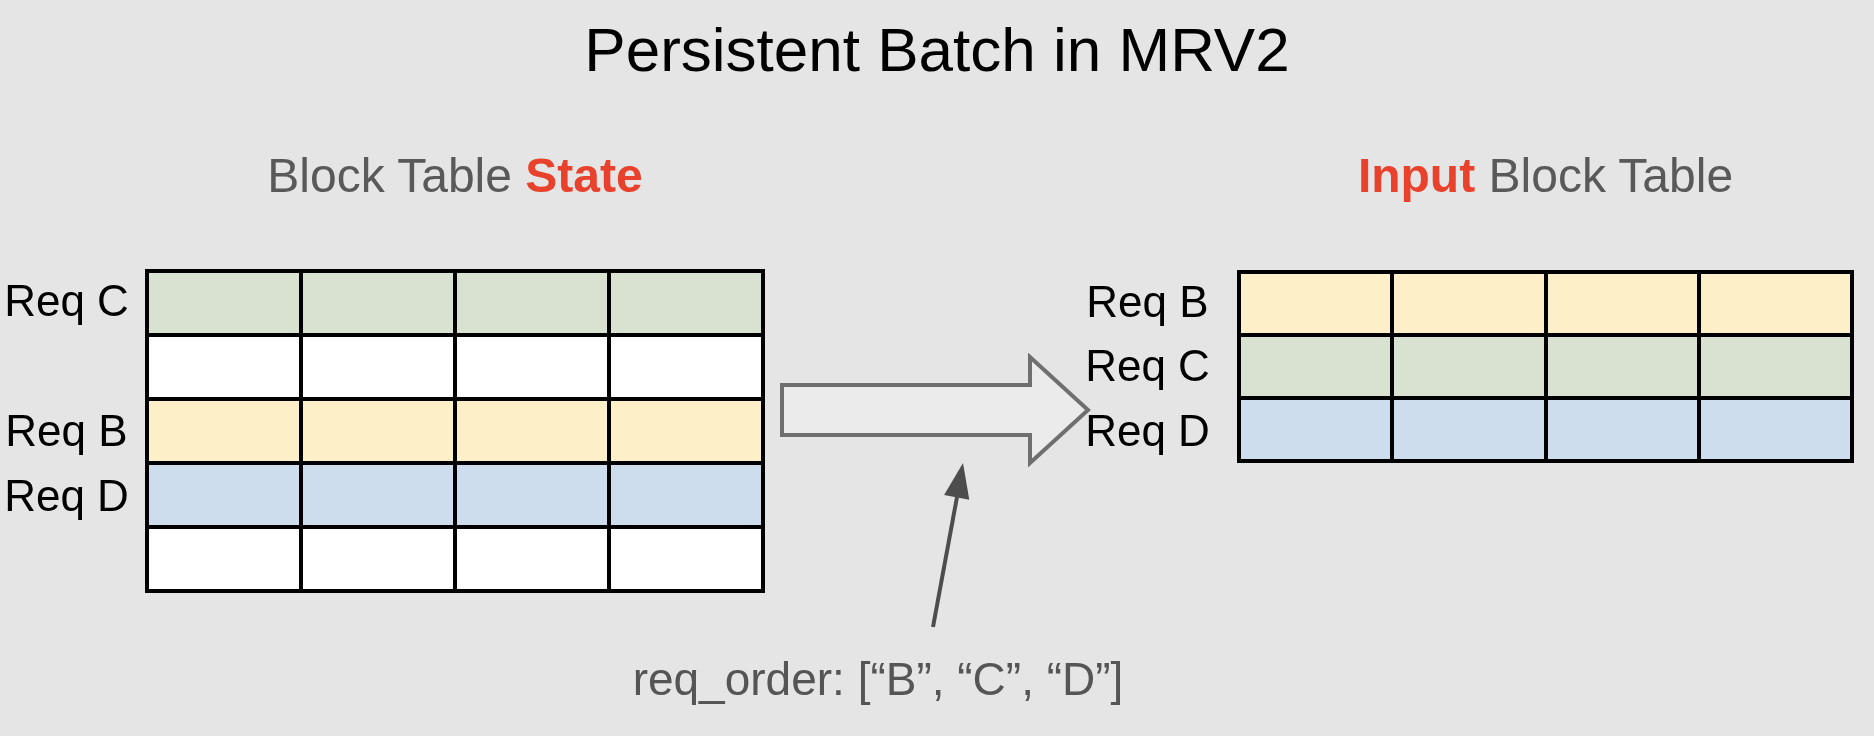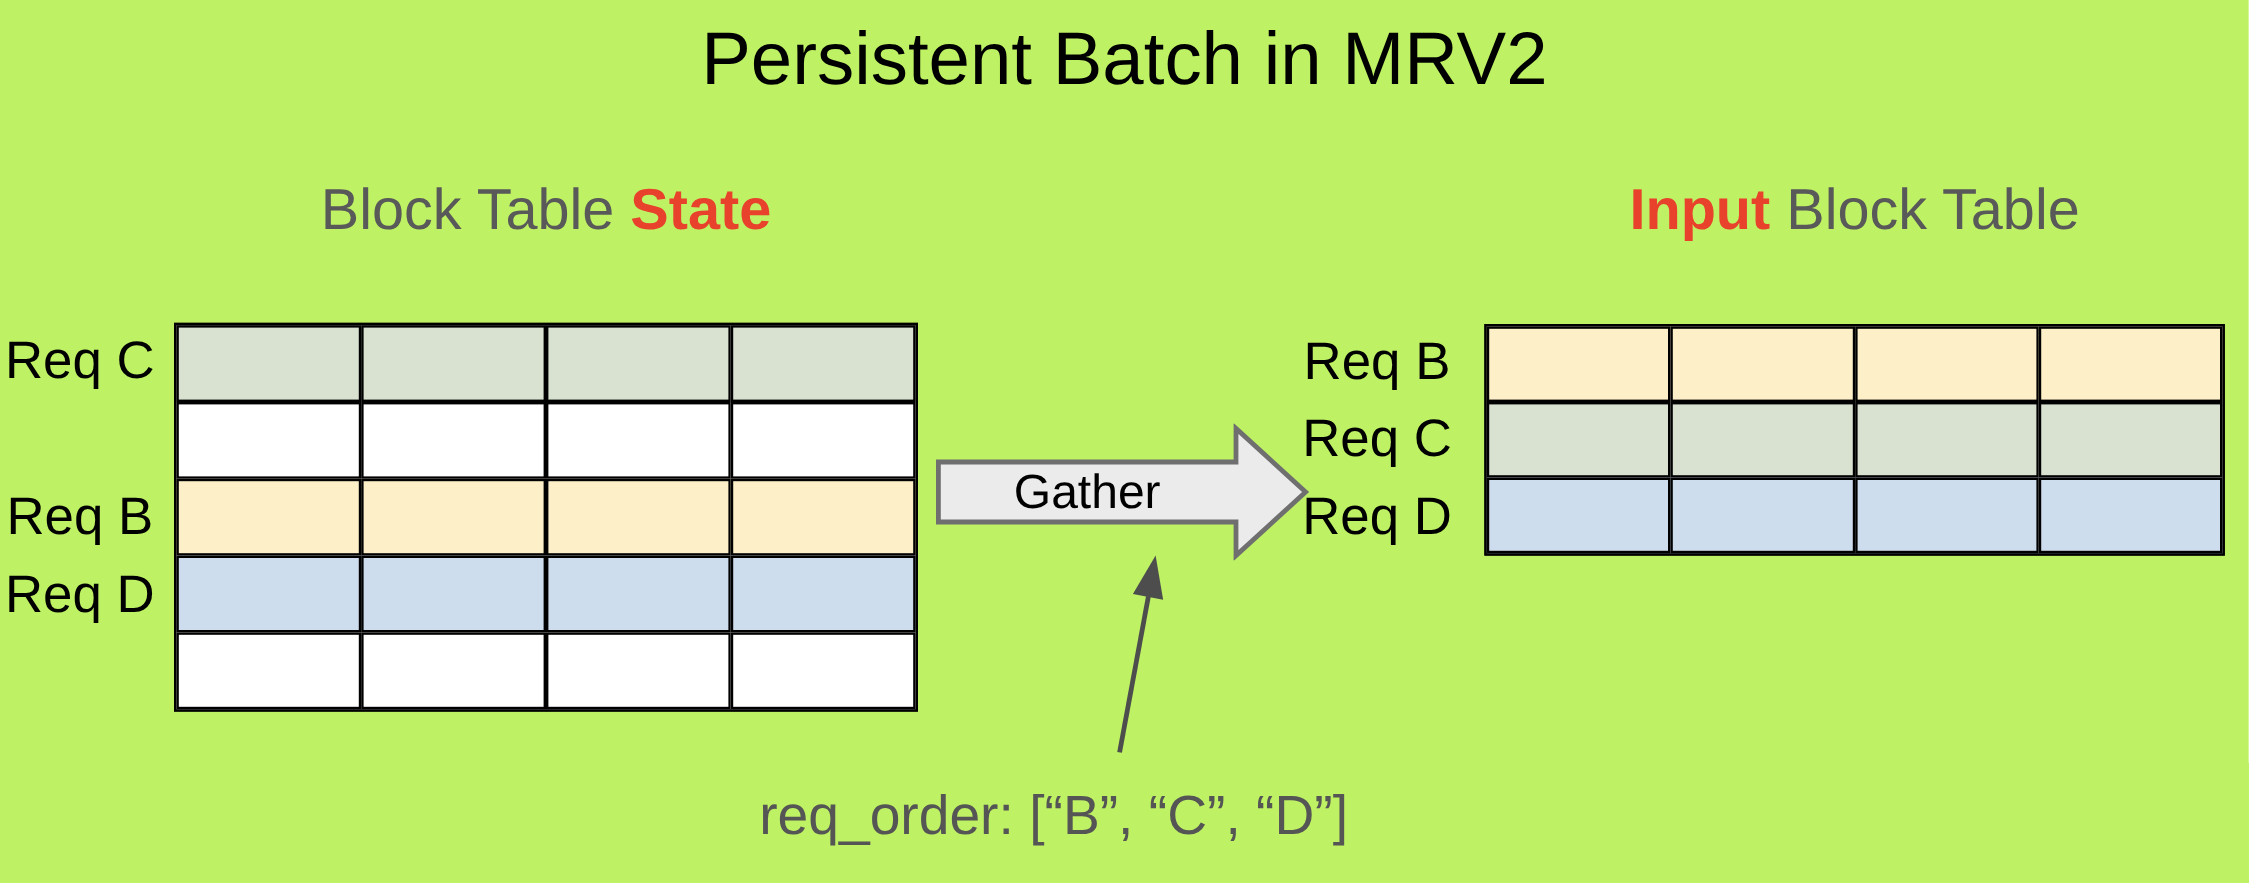--- a/index.html
+++ b/index.html
@@ -5,21 +5,21 @@
   html, body {
     margin: 0;
     padding: 0;
     background: #ffffff;
     font-family: "Liberation Sans", sans-serif;
   }
   .canvas {
     position: relative;
     width: 1874px;
     height: 736px;
-    background: #bef264;
+    background: #e5e5e5;
     overflow: hidden;
   }
   .title {
     position: absolute;
     top: 14px;
     left: 0;
     width: 100%;
     text-align: center;
     font-size: 62px;
     color: #000000;
@@ -165,21 +165,20 @@
         <div class="tcell" style="background: rgb(205, 221, 238);"></div>
         <div class="tcell" style="background: rgb(205, 221, 238);"></div>
         <div class="tcell" style="background: rgb(205, 221, 238);"></div>
         <div class="tcell" style="background: rgb(205, 221, 238);"></div>
       </div>
     </div>
 
   <svg class="gather-svg" viewBox="0 0 312 114" xmlns="http://www.w3.org/2000/svg">
     <path d="M2,32 L250,32 L250,4 L308,57 L250,110 L250,82 L2,82 Z" fill="#ebebeb" stroke="#6f6f6f" stroke-width="4" stroke-linejoin="miter"></path>
   </svg>
-  <div class="gather-label">Gather</div>
 
   <svg class="pointer-svg" viewBox="0 0 70 185" xmlns="http://www.w3.org/2000/svg">
     <line x1="18" y1="177" x2="42" y2="47" stroke="#4d4d4d" stroke-width="4"></line>
     <polygon points="48,13 54.3,49.7 29.1,45.1" fill="#4d4d4d"></polygon>
   </svg>
 
   <div class="annotation">req_order: [“B”, “C”, “D”]</div>
 
 </div>
 

